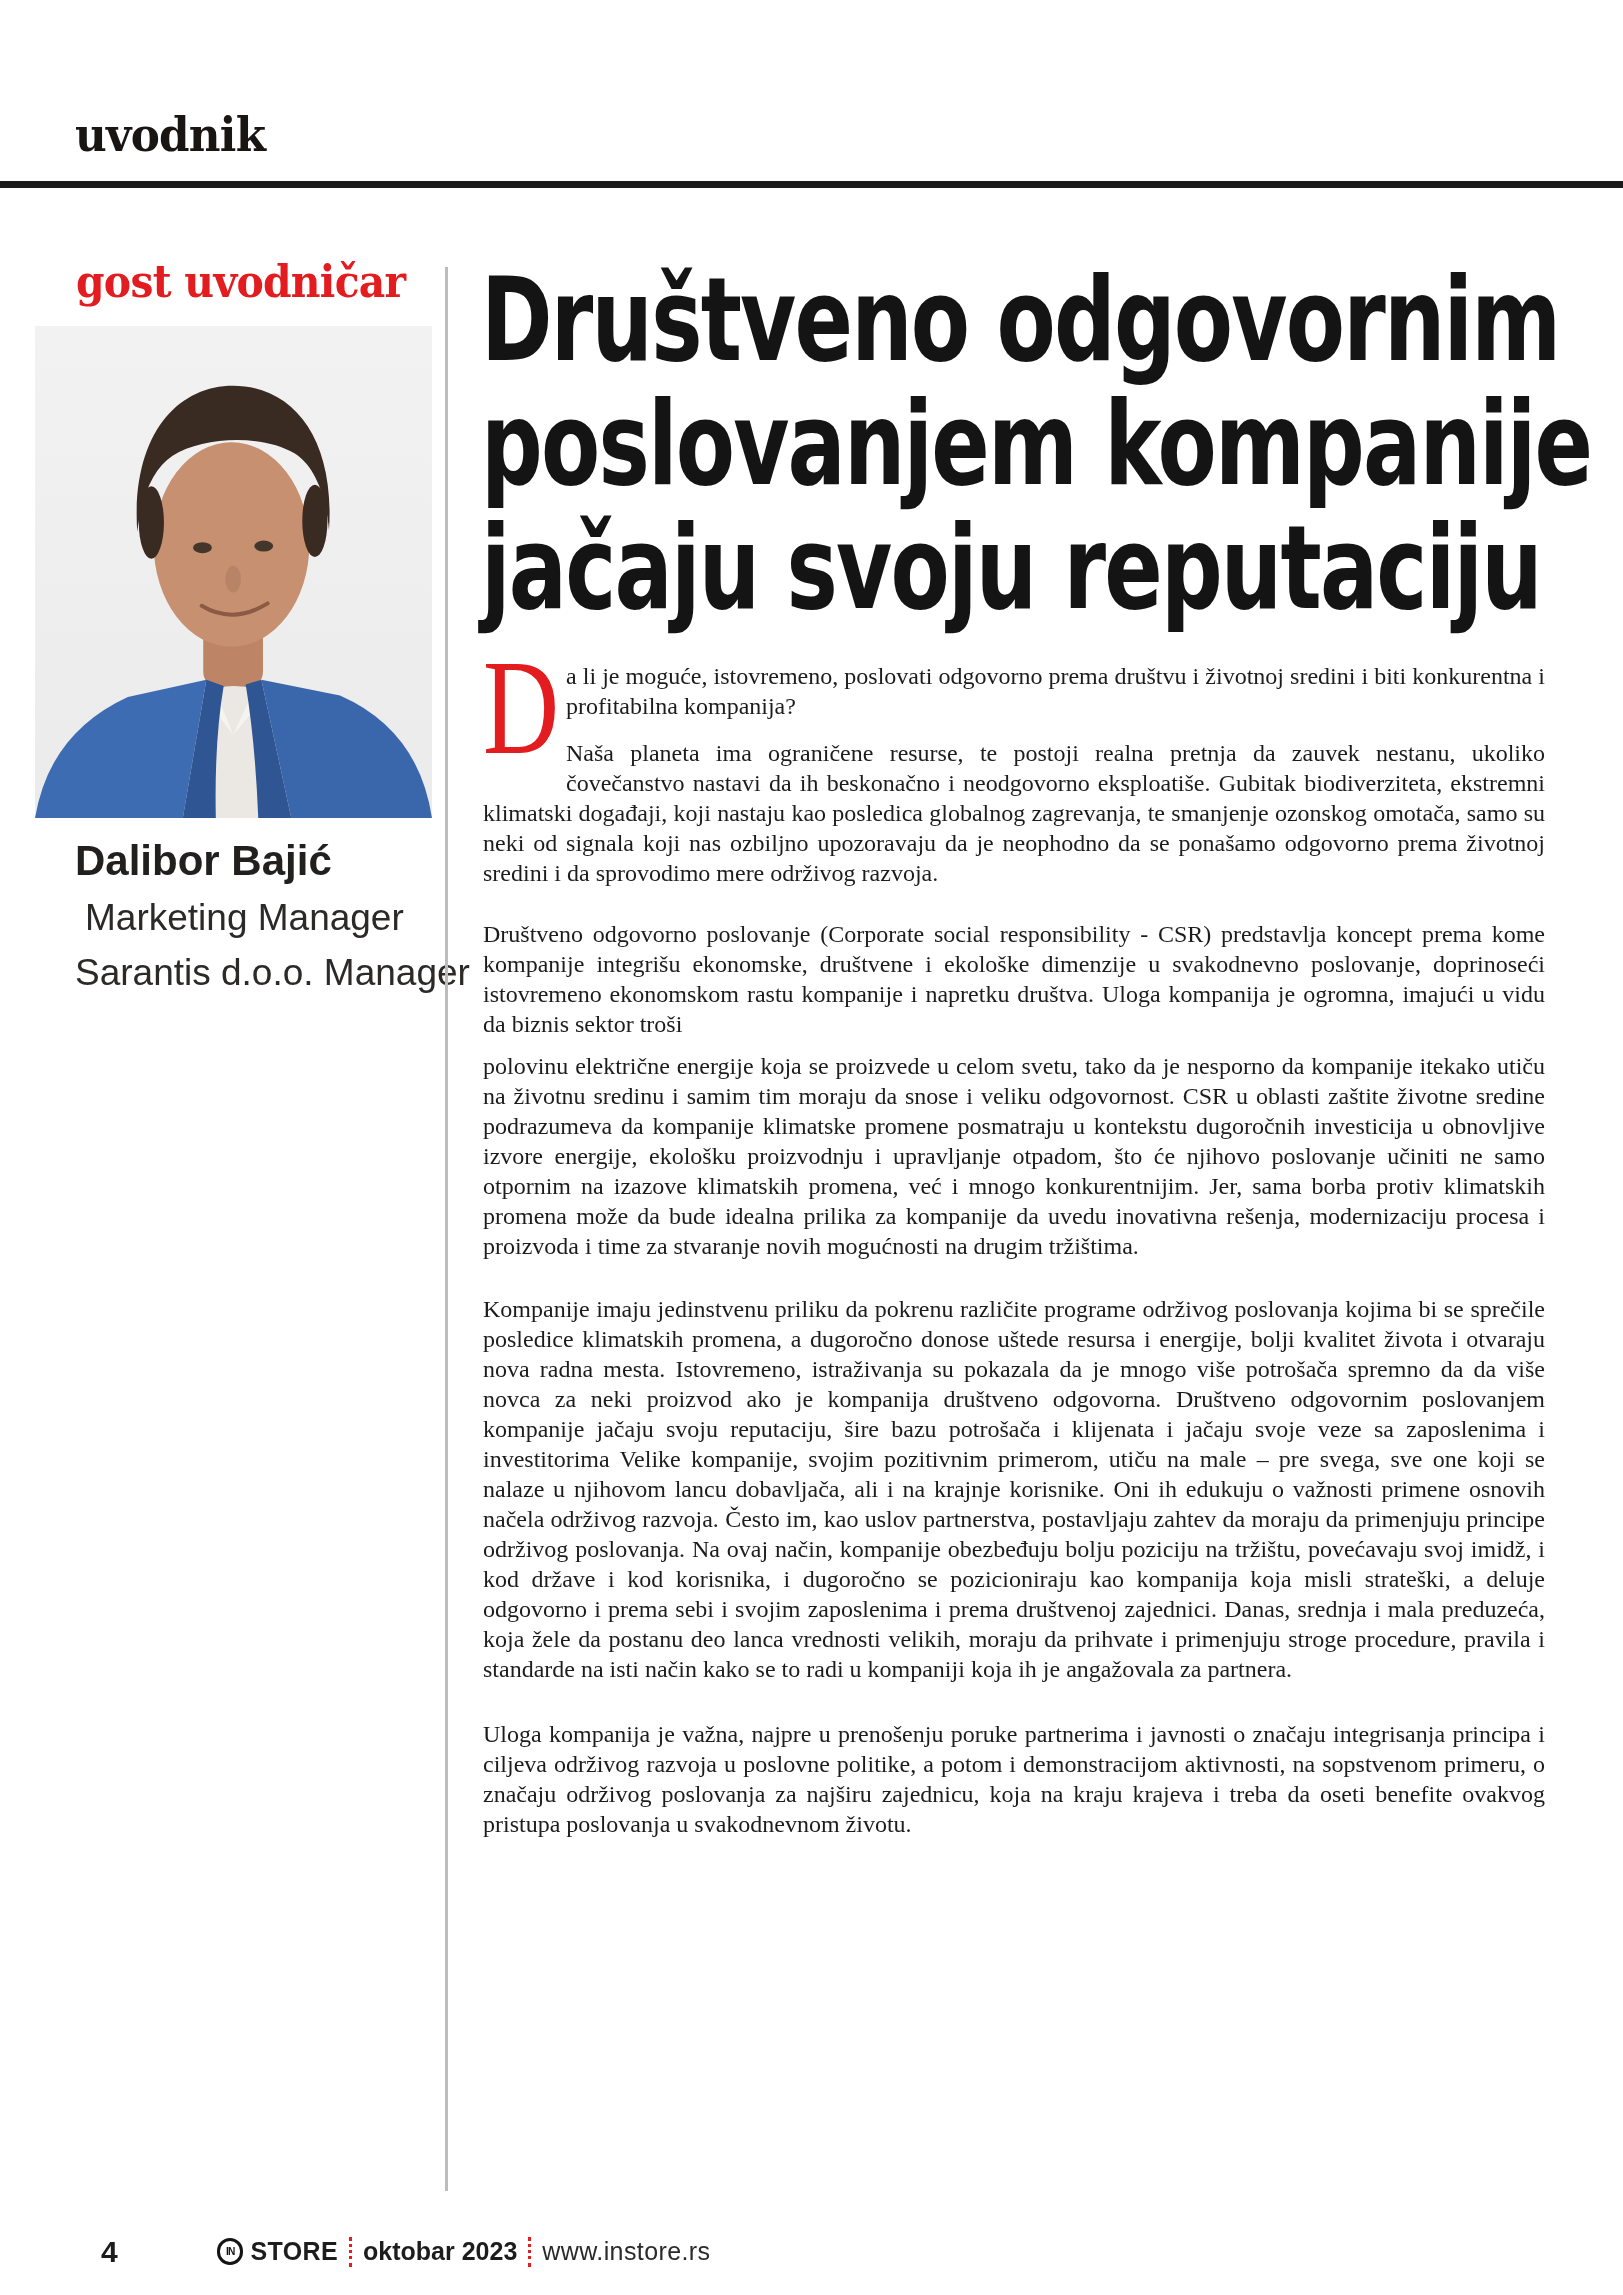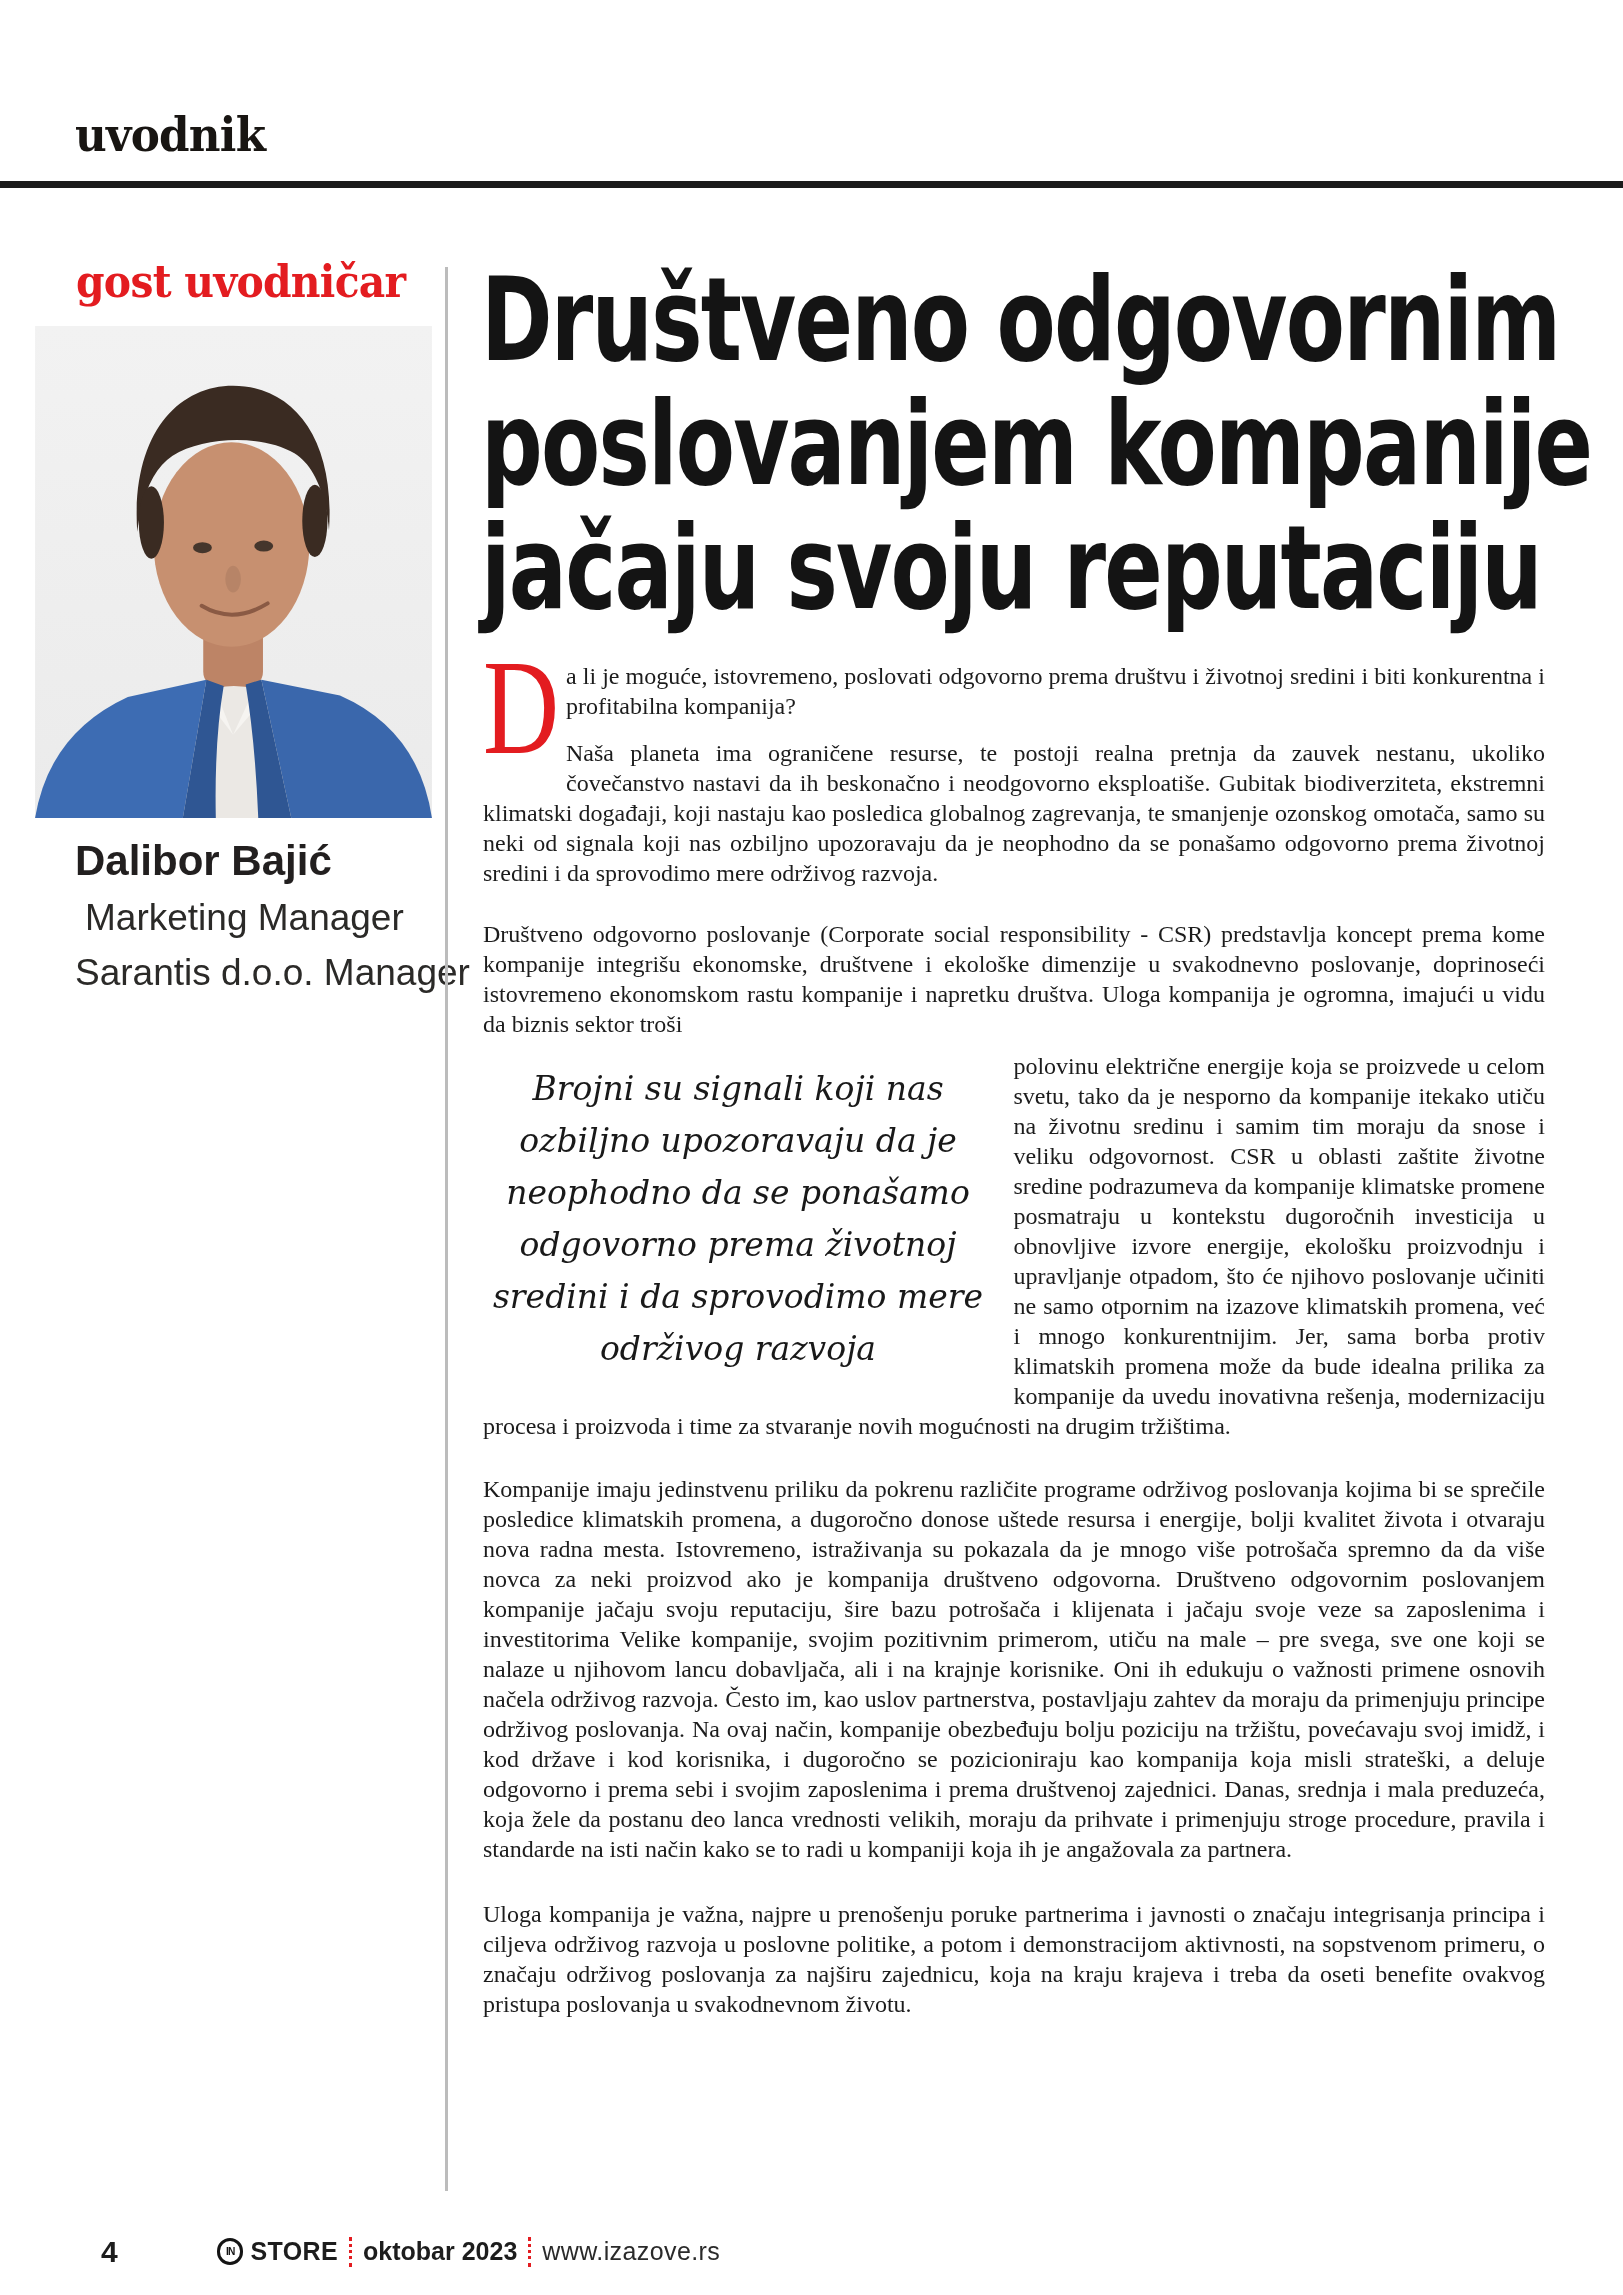--- a/index.html
+++ b/index.html
@@ -146,30 +146,27 @@
   <div>jačaju svoju reputaciju</div>
 </div>
 
 <div class="article-body">
   <div class="dropcap-box">
     <span class="dropcap">D</span>
   </div>
   <p class="intro">a li je moguće, istovremeno, poslovati odgovorno prema društvu i životnoj sredini i biti konkurentna i profitabilna kompanija?</p>
   <p class="planeta">Naša planeta ima ograničene resurse, te postoji realna pretnja da zauvek nestanu, ukoliko čovečanstvo nastavi da ih beskonačno i neodgovorno eksploatiše. Gubitak biodiverziteta, ekstremni klimatski događaji, koji nastaju kao posledica globalnog zagrevanja, te smanjenje ozonskog omotača, samo su neki od signala koji nas ozbiljno upozoravaju da je neophodno da se ponašamo odgovorno prema životnoj sredini i da sprovodimo mere održivog razvoja.</p>
   <p class="csr-intro">Društveno odgovorno poslovanje (Corporate social responsibility - CSR) predstavlja koncept prema kome kompanije integrišu ekonomske, društvene i ekološke dimenzije u svakodnevno poslovanje, doprinoseći istovremeno ekonomskom rastu kompanije i napretku društva. Uloga kompanija je ogromna, imajući u vidu da biznis sektor troši</p>
-  <div class="quote-box">
-    <div class="quote-text">Brojni su signali koji nas ozbiljno upozoravaju da je neophodno da se ponašamo odgovorno prema životnoj sredini i da sprovodimo mere održivog razvoja</div>
-  </div>
   <p class="csr-rest">polovinu električne energije koja se proizvede u celom svetu, tako da je nesporno da kompanije itekako utiču na životnu sredinu i samim tim moraju da snose i veliku odgovornost. CSR u oblasti zaštite životne sredine podrazumeva da kompanije klimatske promene posmatraju u kontekstu dugoročnih investicija u obnovljive izvore energije, ekološku proizvodnju i upravljanje otpadom, što će njihovo poslovanje učiniti ne samo otpornim na izazove klimatskih promena, već i mnogo konkurentnijim. Jer, sama borba protiv klimatskih promena može da bude idealna prilika za kompanije da uvedu inovativna rešenja, modernizaciju procesa i proizvoda i time za stvaranje novih mogućnosti na drugim tržištima.</p>
   <p class="kompanije">Kompanije imaju jedinstvenu priliku da pokrenu različite programe održivog poslovanja kojima bi se sprečile posledice klimatskih promena, a dugoročno donose uštede resursa i energije, bolji kvalitet života i otvaraju nova radna mesta. Istovremeno, istraživanja su pokazala da je mnogo više potrošača spremno da da više novca za neki proizvod ako je kompanija društveno odgovorna. Društveno odgovornim poslovanjem kompanije jačaju svoju reputaciju, šire bazu potrošača i klijenata i jačaju svoje veze sa zaposlenima i investitorima Velike kompanije, svojim pozitivnim primerom, utiču na male – pre svega, sve one koji se nalaze u njihovom lancu dobavljača, ali i na krajnje korisnike. Oni ih edukuju o važnosti primene osnovih načela održivog razvoja. Često im, kao uslov partnerstva, postavljaju zahtev da moraju da primenjuju principe održivog poslovanja. Na ovaj način, kompanije obezbeđuju bolju poziciju na tržištu, povećavaju svoj imidž, i kod države i kod korisnika, i dugoročno se pozicioniraju kao kompanija koja misli strateški, a deluje odgovorno i prema sebi i svojim zaposlenima i prema društvenoj zajednici. Danas, srednja i mala preduzeća, koja žele da postanu deo lanca vrednosti velikih, moraju da prihvate i primenjuju stroge procedure, pravila i standarde na isti način kako se to radi u kompaniji koja ih je angažovala za partnera.</p>
   <p class="uloga">Uloga kompanija je važna, najpre u prenošenju poruke partnerima i javnosti o značaju integrisanja principa i ciljeva održivog razvoja u poslovne politike, a potom i demonstracijom aktivnosti, na sopstvenom primeru, o značaju održivog poslovanja za najširu zajednicu, koja na kraju krajeva i treba da oseti benefite ovakvog pristupa poslovanja u svakodnevnom životu.</p>
 </div>
 
 <div class="footer-page-num">4</div>
 <div class="footer-brand">
   <span class="logo-circle">IN</span>
   <span class="logo-store">STORE</span>
   <span class="dot-sep"></span>
   <span class="footer-issue">oktobar 2023</span>
   <span class="dot-sep"></span>
-  <span class="footer-site">www.izazove.rs</span>
+  <span class="footer-site">www.instore.rs</span>
 </div>
 
 
 </body></html>

